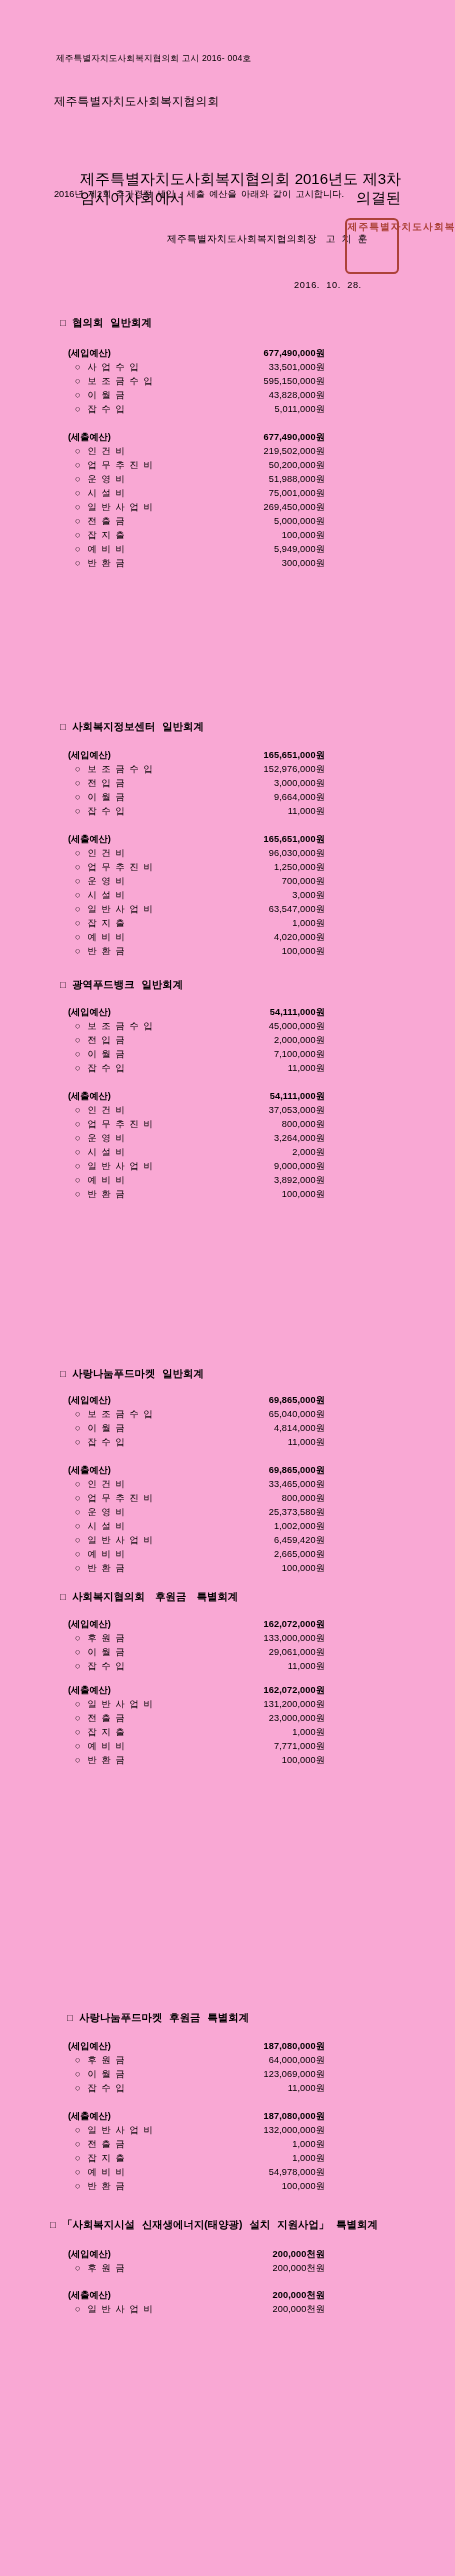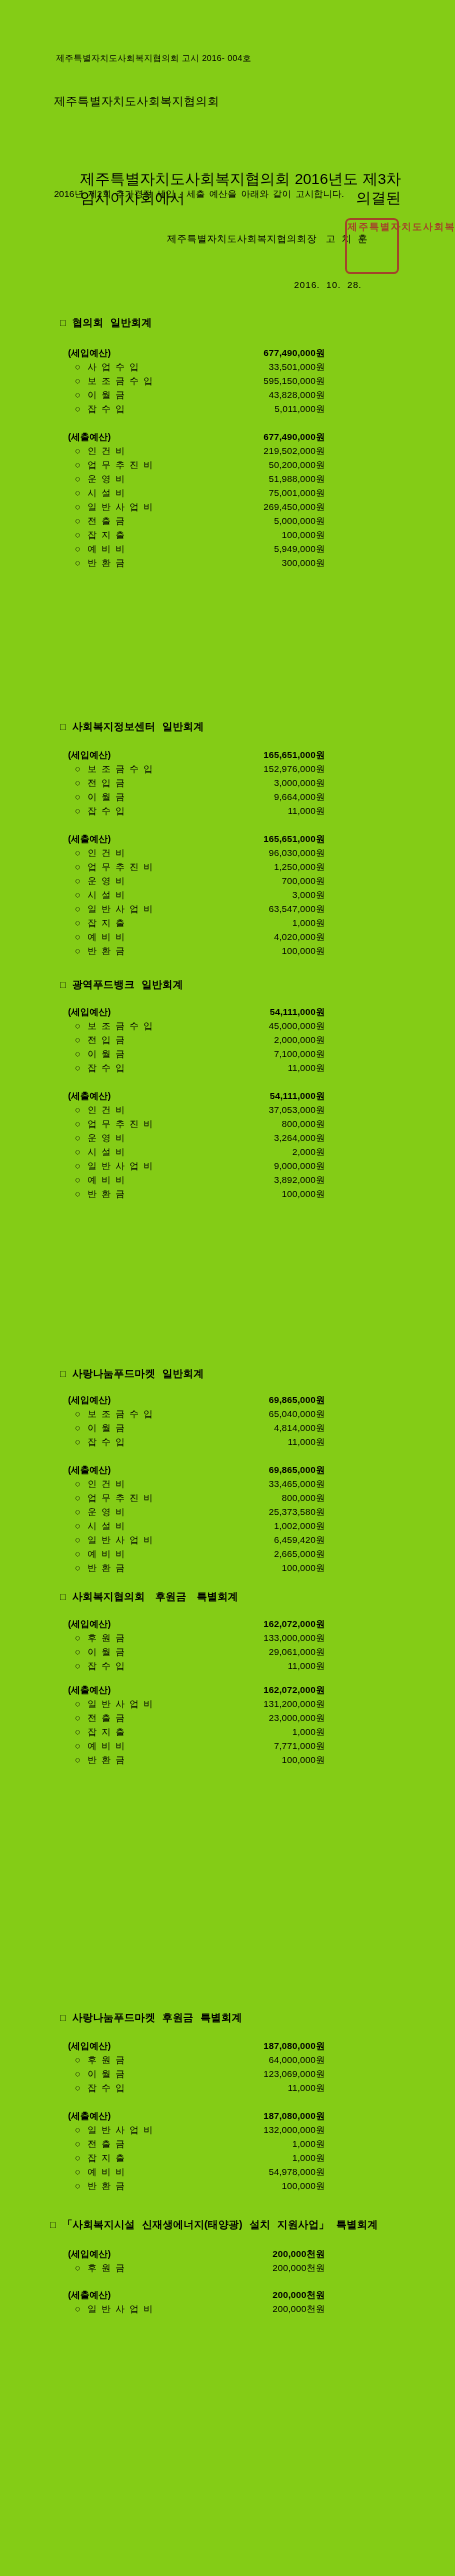--- a/index.html
+++ b/index.html
@@ -1,16 +1,16 @@
 <!DOCTYPE html>
 <html style="font-size:9.2px"><head>
 <meta charset="utf-8">
 <style>
   html,body{margin:0;padding:0;background:#fff}
-  .page{position:relative;width:455px;height:2576px;background:#84cc16;color:#000;
+  .page{position:relative;width:455px;height:2576px;background:#f9a8d4;color:#000;
         font-family:"Liberation Sans","DejaVu Sans",sans-serif;overflow:hidden}
   .abs{position:absolute}
   #notice{top:53px;left:56px;font-size:8.6px;letter-spacing:0.2px;white-space:pre}
   #org-title{top:94px;left:54px;font-size:11.5px;letter-spacing:0.3px;white-space:pre}
   #doc-title{top:116px;left:57px;font-size:13px;font-weight:700;word-spacing:4px;letter-spacing:0.1px;white-space:pre}
   #para-line1{top:170px;left:80px;width:321px;font-size:15px;text-align:justify;text-align-last:justify}
   #para-line2{top:188px;left:54px;font-size:9.2px;word-spacing:1.7px;white-space:pre}
   #signature{top:233px;left:167px;font-size:9.7px;letter-spacing:0.3px;white-space:pre}
   #date{top:280px;left:294px;font-size:9.2px;letter-spacing:0.6px;white-space:pre}
   #seal{top:218px;left:345px;width:49px;height:50px;border:2.3px solid #a63a2c;border-radius:5.2px;
@@ -129,21 +129,21 @@
       <div class="row item-row"><span class="circ">○</span><span class="ilabel">잡 수 입</span><span class="amount">11,000원</span></div>
     </div>
     <div class="budget-block" style="top: 1683px;">
       <div class="row total-row"><span class="blabel">(세출예산)</span><span class="amount">162,072,000원</span></div>
       <div class="row item-row"><span class="circ">○</span><span class="ilabel">일 반 사 업 비</span><span class="amount">131,200,000원</span></div>
       <div class="row item-row"><span class="circ">○</span><span class="ilabel">전 출 금</span><span class="amount">23,000,000원</span></div>
       <div class="row item-row"><span class="circ">○</span><span class="ilabel">잡 지 출</span><span class="amount">1,000원</span></div>
       <div class="row item-row"><span class="circ">○</span><span class="ilabel">예 비 비</span><span class="amount">7,771,000원</span></div>
       <div class="row item-row"><span class="circ">○</span><span class="ilabel">반 환 금</span><span class="amount">100,000원</span></div>
     </div>
-    <div class="sec-heading" style="top: 2011px; left: 60px;"><span class="bullet">□</span><span class="sec-title">사랑나눔푸드마켓 후원금 특별회계</span></div>
+    <div class="sec-heading" style="top: 2011px; left: 67px;"><span class="bullet">□</span><span class="sec-title">사랑나눔푸드마켓 후원금 특별회계</span></div>
     <div class="budget-block" style="top: 2039px;">
       <div class="row total-row"><span class="blabel">(세입예산)</span><span class="amount">187,080,000원</span></div>
       <div class="row item-row"><span class="circ">○</span><span class="ilabel">후 원 금</span><span class="amount">64,000,000원</span></div>
       <div class="row item-row"><span class="circ">○</span><span class="ilabel">이 월 금</span><span class="amount">123,069,000원</span></div>
       <div class="row item-row"><span class="circ">○</span><span class="ilabel">잡 수 입</span><span class="amount">11,000원</span></div>
     </div>
     <div class="budget-block" style="top: 2109px;">
       <div class="row total-row"><span class="blabel">(세출예산)</span><span class="amount">187,080,000원</span></div>
       <div class="row item-row"><span class="circ">○</span><span class="ilabel">일 반 사 업 비</span><span class="amount">132,000,000원</span></div>
       <div class="row item-row"><span class="circ">○</span><span class="ilabel">전 출 금</span><span class="amount">1,000원</span></div>

